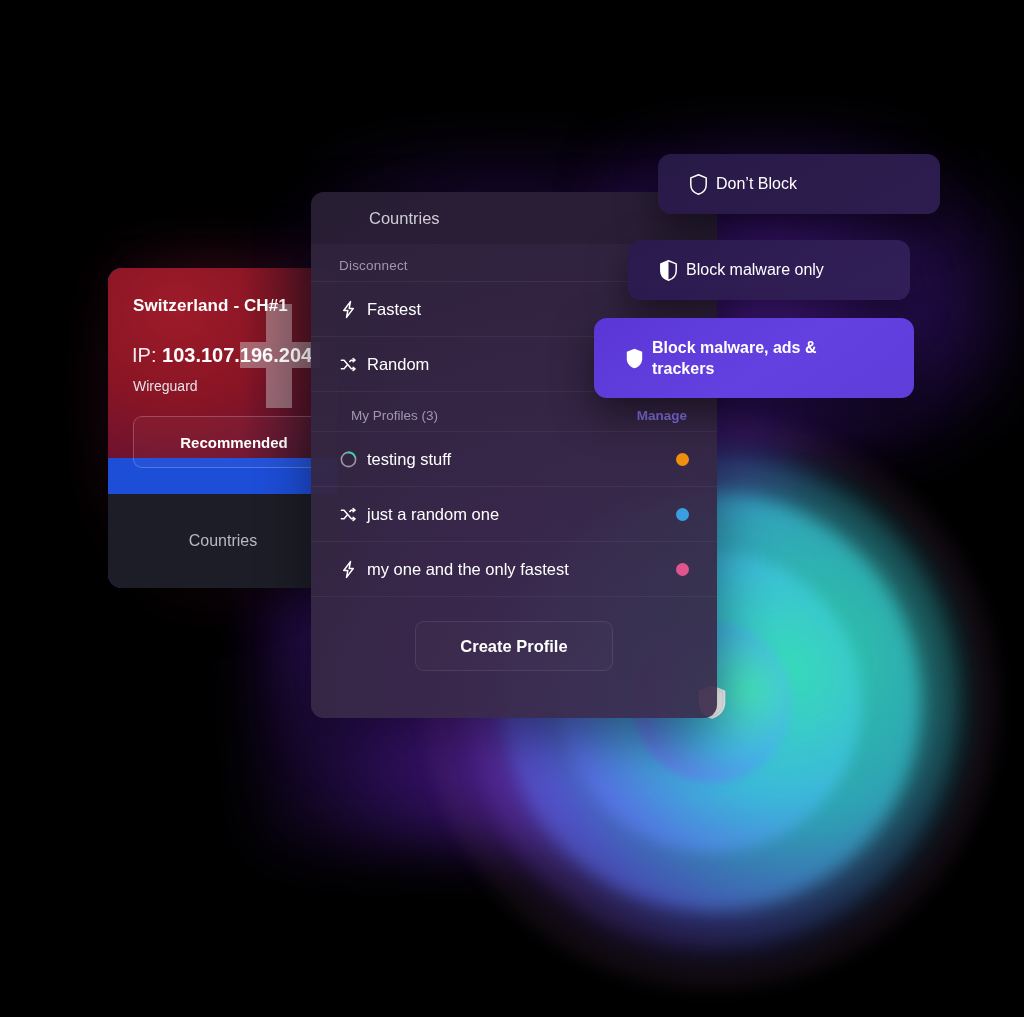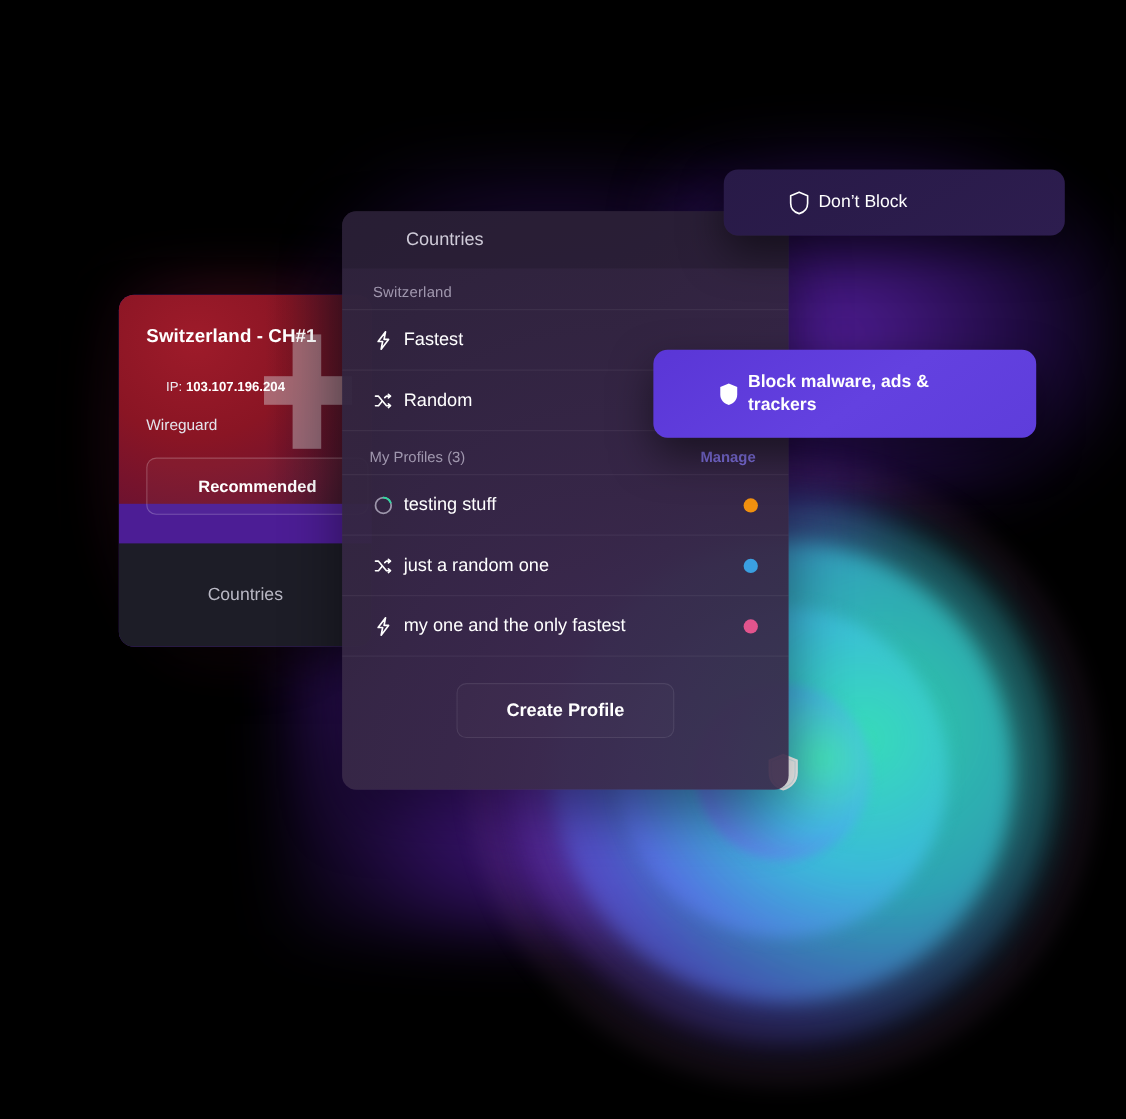--- a/index.html
+++ b/index.html
@@ -66,21 +66,21 @@
   .red-glow{
     position:absolute;left:86px;top:250px;width:260px;height:360px;
     background:radial-gradient(ellipse at 50% 40%, rgba(150,30,44,.55) 0%, rgba(110,24,60,.28) 50%, rgba(60,16,70,0) 80%);
     filter:blur(22px);
   }
 
   
   .vpn-card{
     position:absolute;left:108px;top:268px;width:230px;height:320px;
     border-radius:14px;overflow:hidden;
-    background:#4c1d95;
+    background:#1d4ed8;
     box-shadow:0 18px 44px rgba(0,0,0,.62);
   }
   .vpn-flag{
     position:absolute;left:0;top:0;width:230px;height:190px;
     background:
       linear-gradient(to right, rgba(20,18,26,0) 58%, rgba(22,20,30,.55) 100%),
       radial-gradient(ellipse at 30% 22%, #9e1b2a 0%, #8a1524 42%, #6d1230 78%, #4d1030 100%);
   }
   .swiss-cross{
     position:absolute;left:126px;top:26px;width:92px;height:130px;
@@ -88,21 +88,21 @@
   }
   .swiss-cross .bar-v{position:absolute;left:32px;top:10px;width:26px;height:104px;background:#d8d8dc;}
   .swiss-cross .bar-h{position:absolute;left:6px;top:48px;width:80px;height:26px;background:#d8d8dc;}
   .vpn-body{position:absolute;left:0;top:0;width:230px;height:320px;padding:0;}
   .vpn-title{
     position:absolute;left:25px;top:28px;width:230px;
     font-size:17px;font-weight:700;color:#fff;white-space:nowrap;
     letter-spacing:.1px;
   }
   .vpn-ip{
-    position:absolute;left:43px;top:76px;font-size:12px;color:#ededf2;white-space:nowrap;
+    position:absolute;left:24px;top:76px;font-size:20px;color:#ededf2;white-space:nowrap;
   }
   .vpn-ip b{font-weight:700;color:#fff;}
   .vpn-proto{
     position:absolute;left:25px;top:110px;font-size:14px;color:#e4e2ea;font-weight:400;
   }
   .vpn-disconnect{
     position:absolute;left:25px;top:148px;width:200px;height:50px;
     border:1px solid rgba(255,255,255,.22);border-radius:9px;
     display:flex;align-items:center;justify-content:center;
     color:#fff;font-size:15px;font-weight:700;
@@ -135,41 +135,40 @@
     border-top:1px solid rgba(255,255,255,.055);
   }
   .mp-row .ico{
     width:28px;display:flex;align-items:center;justify-content:flex-start;flex:0 0 28px;
   }
   .mp-row .ico svg{width:19px;height:19px;display:block;}
   .mp-row .lbl{color:#fff;font-size:16.5px;flex:1;}
   .mp-row .dot{width:13px;height:13px;border-radius:50%;flex:0 0 13px;}
   .mp-profiles-head{
     display:flex;align-items:center;justify-content:space-between;
-    padding:16px 30px 8px 25px;
+    padding:16px 30px 8px 40px;
   }
   .mp-profiles-head .ttl{color:#a097ae;font-size:13.5px;}
   .mp-profiles-head .mng{color:#8273e6;font-size:13.5px;font-weight:700;text-align:center;}
   .mp-create-wrap{
     border-top:1px solid rgba(255,255,255,.055);
     padding-top:24px;display:flex;justify-content:center;
   }
   .mp-create{
     width:196px;height:48px;border-radius:9px;
     border:1px solid rgba(255,255,255,.09);
     display:flex;align-items:center;justify-content:center;
     color:#fff;font-size:16.5px;font-weight:700;
     background:rgba(255,255,255,.015);
   }
 
   
   .block-card{
     position:absolute;border-radius:13px;display:flex;align-items:center;
     box-shadow:0 16px 38px rgba(0,0,0,.5);
-    padding-left:28px;
   }
   .block-card .bc-ico{
     flex:0 0 36px;display:flex;align-items:center;justify-content:center;
     margin-left:22px;
   }
   .block-card .bc-ico svg{width:21px;height:23px;display:block;}
   .block-card .bc-lbl{color:#fff;font-size:16px;line-height:1.32;padding-right:18px;}
 
   #card-dont-block{
     left:658px;top:154px;width:282px;height:60px;
@@ -230,21 +229,21 @@
       <span>Countries</span>
     </div>
   </div>
 
   <div class="main-panel">
 
     <div class="mp-head">
       <span>Countries</span>
     </div>
 
-    <div class="mp-section-label">Switzerland</div>
+    <div class="mp-section-label">Disconnect</div>
 
     <div class="mp-row">
       <span class="ico">
         <svg viewBox="0 0 24 24" aria-hidden="true">
           <path d="M14.5 2 6 13.2h5.2L9.5 22 18 10.8h-5.2L14.5 2z" fill="none" stroke="#ffffff" stroke-width="1.9" stroke-linejoin="round"></path>
         </svg>
       </span>
       <span class="lbl">Fastest</span>
     </div>
 
@@ -312,20 +311,29 @@
 
   <div class="block-card" id="card-dont-block">
     <span class="bc-ico">
       <svg viewBox="0 0 24 26" aria-hidden="true">
         <path d="M12 1.8 3.2 5.4v7.8c0 5.6 3.7 9.4 8.8 10.9 5.1-1.5 8.8-5.3 8.8-10.9V5.4L12 1.8z" fill="none" stroke="#ffffff" stroke-width="1.7" stroke-linejoin="round"></path>
       </svg>
     </span>
     <span class="bc-lbl">Don’t Block</span>
   </div>
 
+  <div class="block-card" id="card-malware-only">
+    <span class="bc-ico">
+      <svg viewBox="0 0 24 26" aria-hidden="true">
+        <path d="M12 1.8 3.2 5.4v7.8c0 5.6 3.7 9.4 8.8 10.9 5.1-1.5 8.8-5.3 8.8-10.9V5.4L12 1.8z" fill="none" stroke="#ffffff" stroke-width="1.7" stroke-linejoin="round"></path>
+        <path d="M12 1.8 3.2 5.4v7.8c0 5.6 3.7 9.4 8.8 10.9V1.8z" fill="#ffffff"></path>
+      </svg>
+    </span>
+    <span class="bc-lbl">Block malware only</span>
+  </div>
 
   <div class="block-card" id="card-all">
     <span class="bc-ico">
       <svg viewBox="0 0 24 26" aria-hidden="true">
         <path d="M12 1.8 3.2 5.4v7.8c0 5.6 3.7 9.4 8.8 10.9 5.1-1.5 8.8-5.3 8.8-10.9V5.4L12 1.8z" fill="#ffffff"></path>
       </svg>
     </span>
     <span class="bc-lbl">Block malware, ads &amp; trackers</span>
   </div>
 

